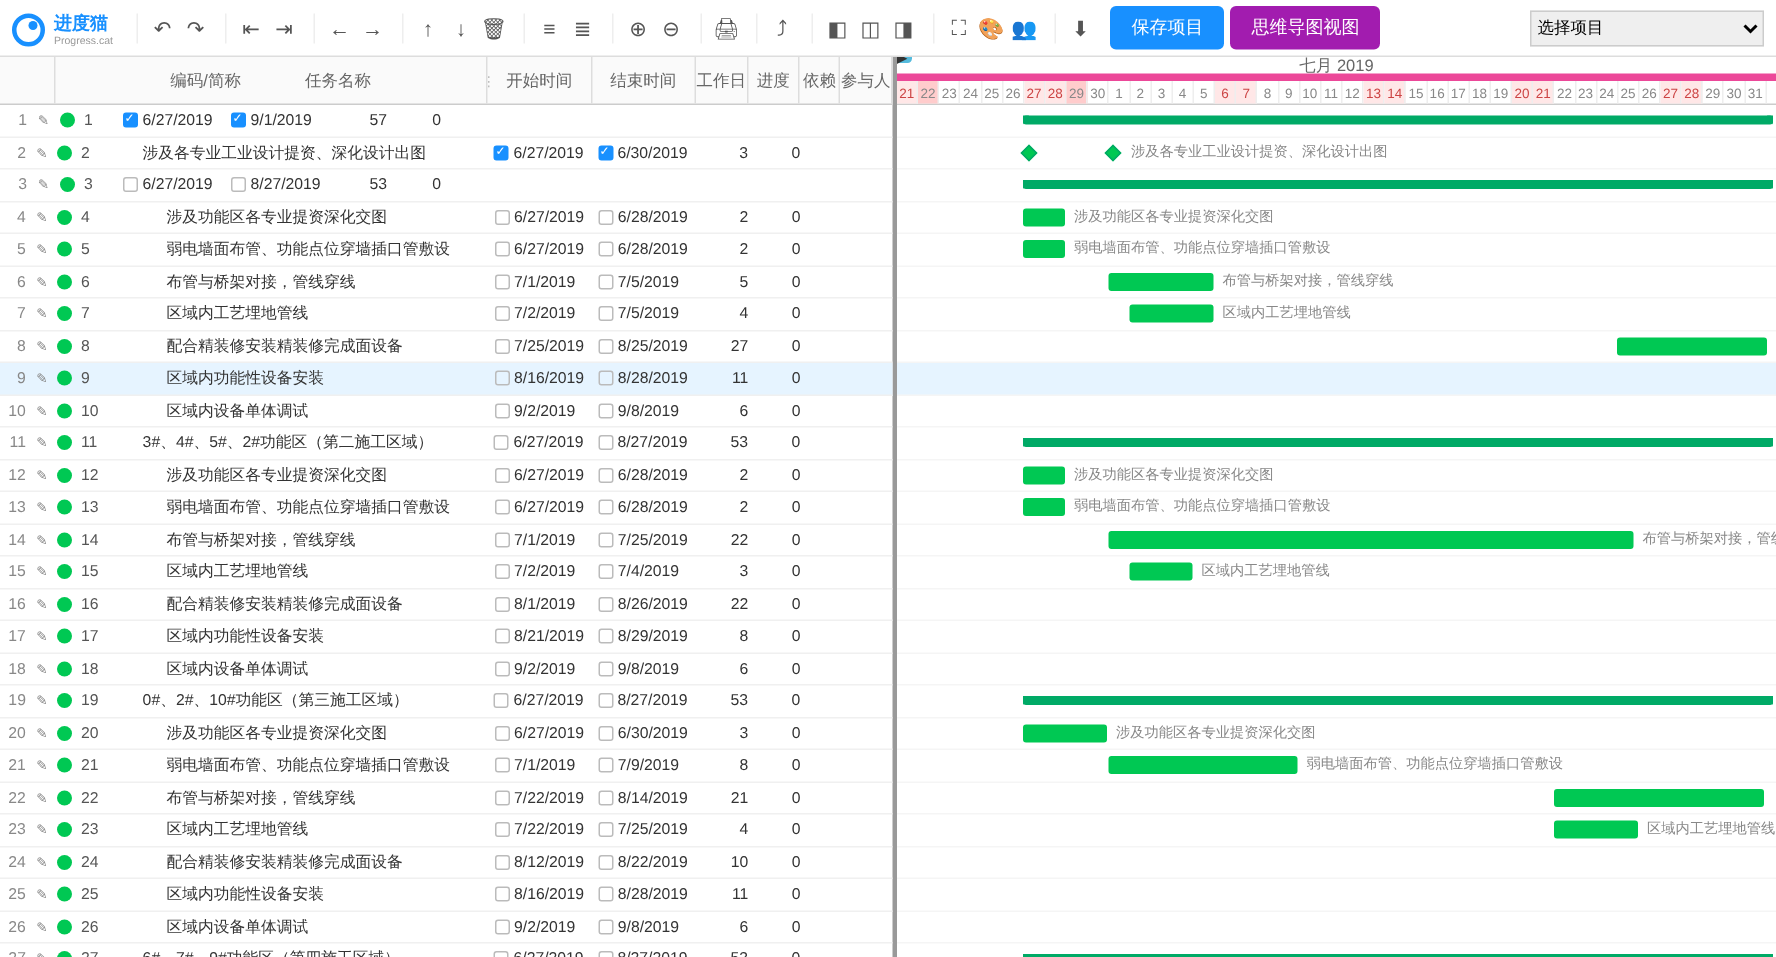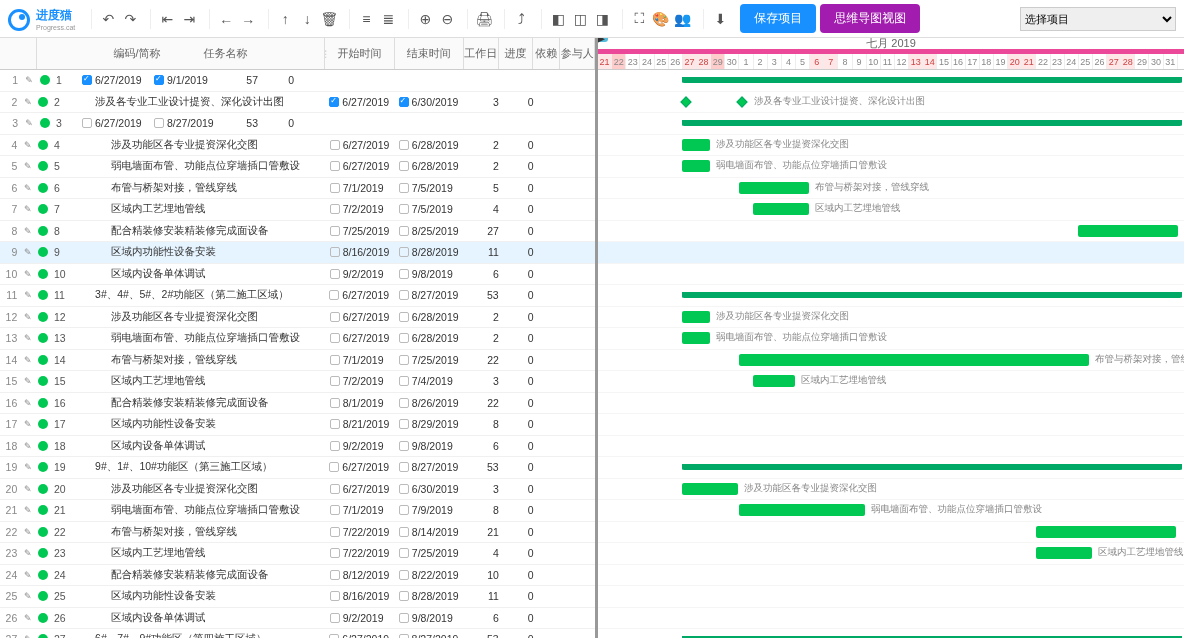--- a/index.html
+++ b/index.html
@@ -415,21 +415,21 @@
           <div class="rdep"></div>
           <div class="rppl"></div>
         </div>
         <div class="row">
           <div class="rnum">19</div>
           <div class="ractions">✎</div>
           <div class="rdot">
             <div class="dot"></div>
           </div>
           <div class="rid">19</div>
-          <div class="rname indent1">9#、1#、10#功能区（第三施工区域）</div>
+          <div class="rname indent1">0#、2#、10#功能区（第三施工区域）</div>
           <div class="rstart"><span class="chk"></span>6/27/2019</div>
           <div class="rend"><span class="chk"></span>8/27/2019</div>
           <div class="rdays">53</div>
           <div class="rprog">0</div>
           <div class="rdep"></div>
           <div class="rppl"></div>
         </div>
         <div class="row">
           <div class="rnum">20</div>
           <div class="ractions">✎</div>

